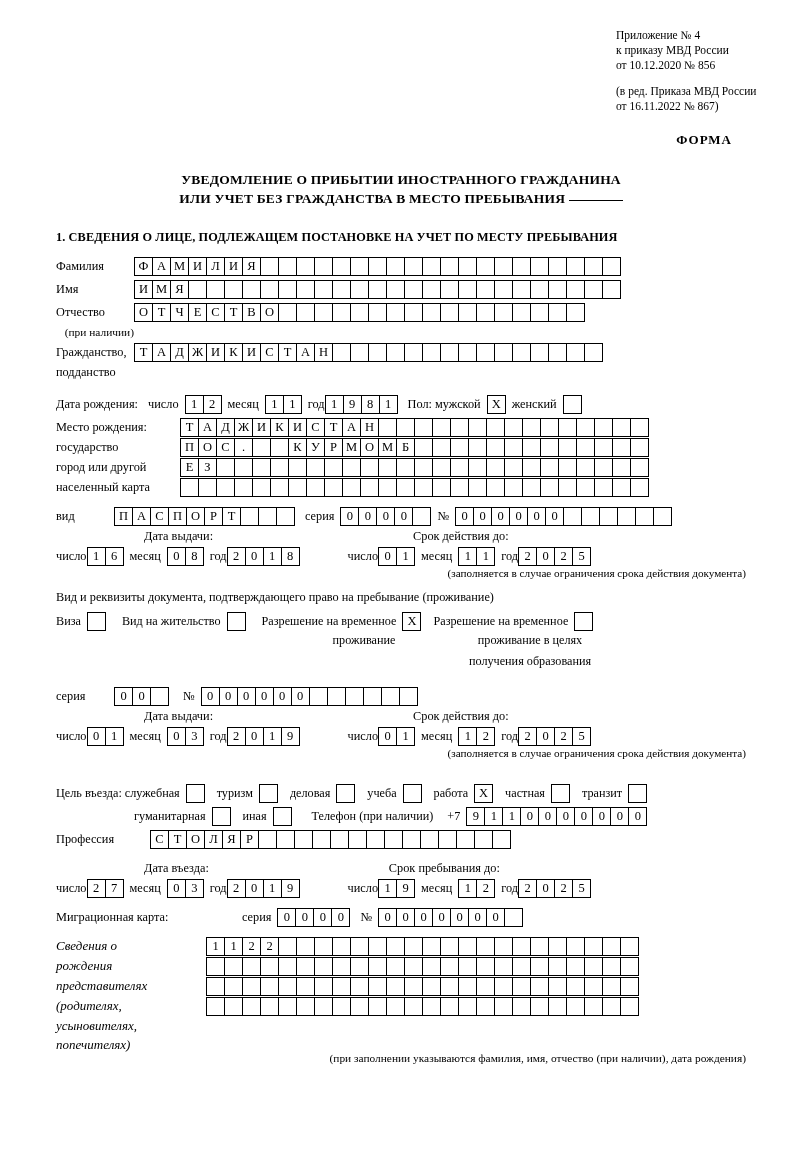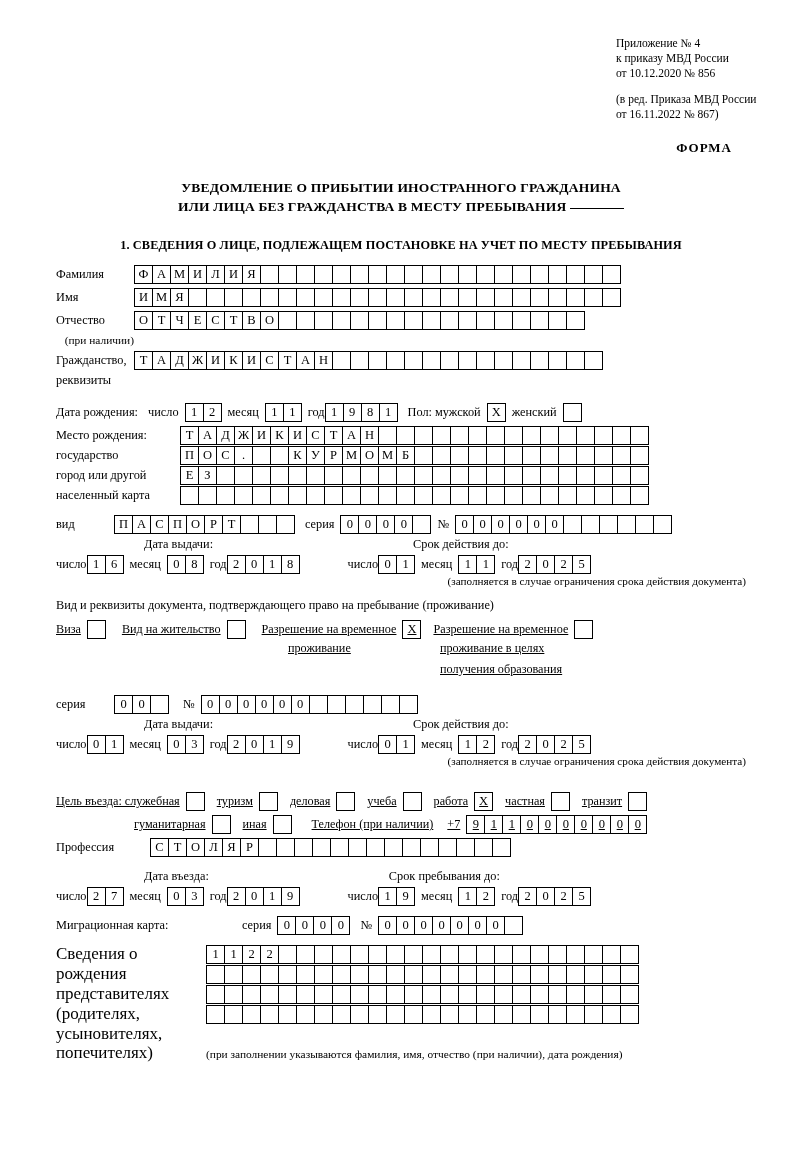--- a/index.html
+++ b/index.html
@@ -15,21 +15,21 @@
     position: relative;
     width: 800px;
     height: 1163px;
     margin: 0 auto;
     background: #fff;
     overflow: hidden;
   }
   .inner {
     position: absolute;
     left: 56px;
-    top: 36px;
+    top: 28px;
     width: 690px;
   }
 
   
   .header-block {
     margin-left: 560px;
     font-size: 11.5px;
     line-height: 15px;
     width: 200px;
   }
@@ -52,21 +52,20 @@
     margin-top: 22px;
     letter-spacing: 0.2px;
   }
   .title .underline-space {
     display: inline-block;
     width: 54px;
     border-bottom: 1px solid #000;
     vertical-align: 2px;
   }
   .section-title {
-    text-align: center;
     font-weight: bold;
     font-size: 12.3px;
     margin-top: 22px;
     letter-spacing: 0.1px;
   }
 
   
   .row {
     display: flex;
     align-items: flex-start;
@@ -130,32 +129,33 @@
   }
   .sub-line { font-size: 12.3px; line-height: 18px; }
 
   .block-gap { height: 9px; }
 
   .perm-row {
     display: flex;
     align-items: center;
     font-size: 12.2px;
     margin-top: 6px;
-    text-decoration: underline;
   }
   .perm-row .single { margin: 0 6px; }
   .perm-caption {
     font-size: 12.2px;
+    text-align: center;
     line-height: 17px;
   }
 
   .fam-col {
     width: 150px;
-    font-size: 17px;
+    font-size: 13px;
     line-height: 18px;
+    font-style: italic;
   }
 </style>
 </head>
 <body>
 
 <div class="page">
   <div class="inner">
 
     <div class="header-block">
       <div>Приложение № 4</div>
@@ -163,21 +163,21 @@
       <div>от 10.12.2020 № 856</div>
       <div class="sub">(в ред. Приказа МВД России</div>
       <div>от 16.11.2022 № 867)</div>
     </div>
 
     <div class="forma">ФОРМА</div>
 
     <div class="title">
       <div>УВЕДОМЛЕНИЕ О ПРИБЫТИИ ИНОСТРАННОГО ГРАЖДАНИНА</div>
       <div>
-        <span>ИЛИ ЛИЦА БЕЗ ГРАЖДАНСТВА В МЕСТУ ПРЕБЫВАНИЯ</span>
+        <span>ИЛИ УЧЕТ БЕЗ ГРАЖДАНСТВА В МЕСТО ПРЕБЫВАНИЯ</span>
         <span class="underline-space"></span>
       </div>
     </div>
 
     <div class="section-title">1. СВЕДЕНИЯ О ЛИЦЕ, ПОДЛЕЖАЩЕМ ПОСТАНОВКЕ НА УЧЕТ ПО МЕСТУ ПРЕБЫВАНИЯ</div>
 
     <div style="height:8px"></div>
 
     <div class="row">
       <div class="lbl" style="width:78px">Фамилия</div>
@@ -304,21 +304,21 @@
           <div class="bx"></div>
           <div class="bx"></div>
           <div class="bx"></div>
           <div class="bx"></div>
           <div class="bx"></div>
           <div class="bx"></div>
           <div class="bx"></div>
         </div>
     </div>
     <div class="row tight">
-      <div class="lbl" style="width:78px">реквизиты</div>
+      <div class="lbl" style="width:78px">подданство</div>
     </div>
 
     <div class="block-gap"></div>
 
     <div class="row">
       <div class="lbl">Дата рождения:</div>
       <div class="spacer10"></div>
       <div class="lbl">число</div>
       <div class="spacer6"></div>
       <div class="boxes">
@@ -957,17 +957,17 @@
           <div class="bx"></div>
           <div class="bx"></div>
           <div class="bx"></div>
         </div>
     </div>
     <div class="row tight">
       <div class="fam-col">усыновителях,</div>
     </div>
     <div class="row tight">
       <div class="fam-col">попечителях)</div>
-      <div class="note-center" style="margin-top:4px;width:540px;text-align:left">(при заполнении указываются фамилия, имя, отчество (при наличии), дата рождения)</div>
+      <div class="note-center" style="margin-top:16px;width:540px;text-align:right">(при заполнении указываются фамилия, имя, отчество (при наличии), дата рождения)</div>
     </div>
 
   </div>
 </div>
 
 </body></html>

